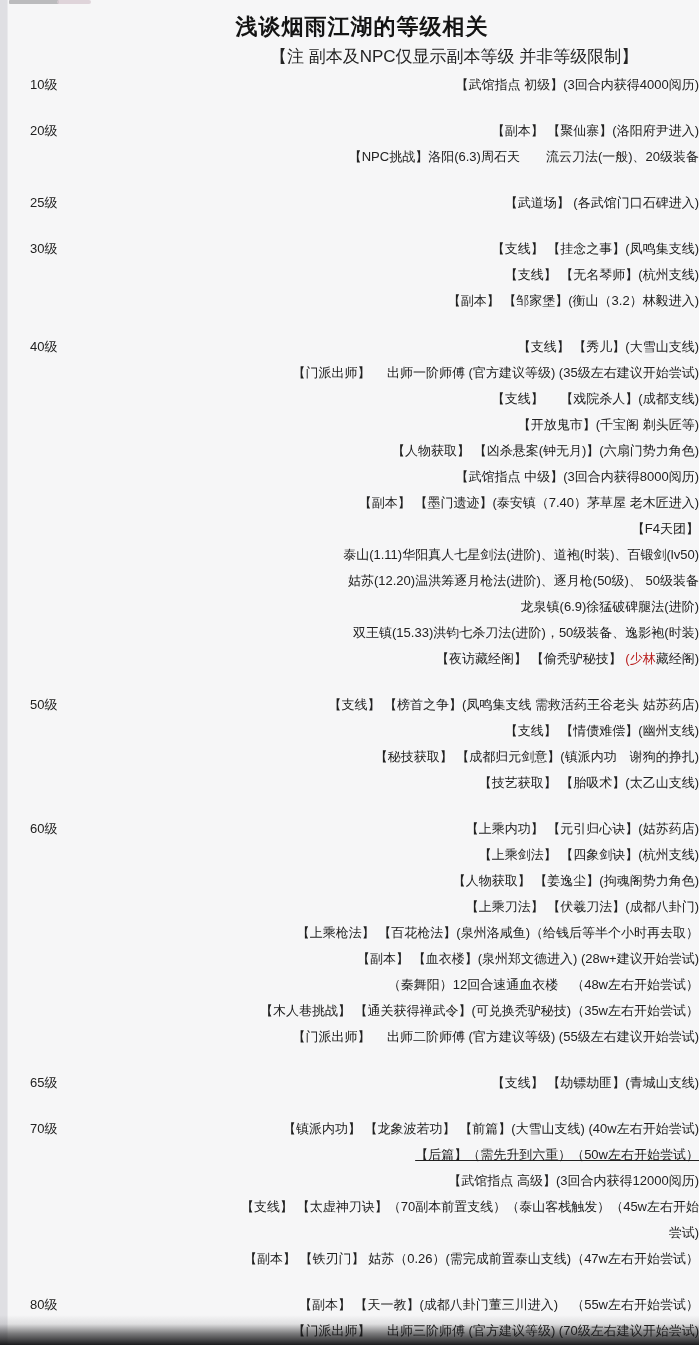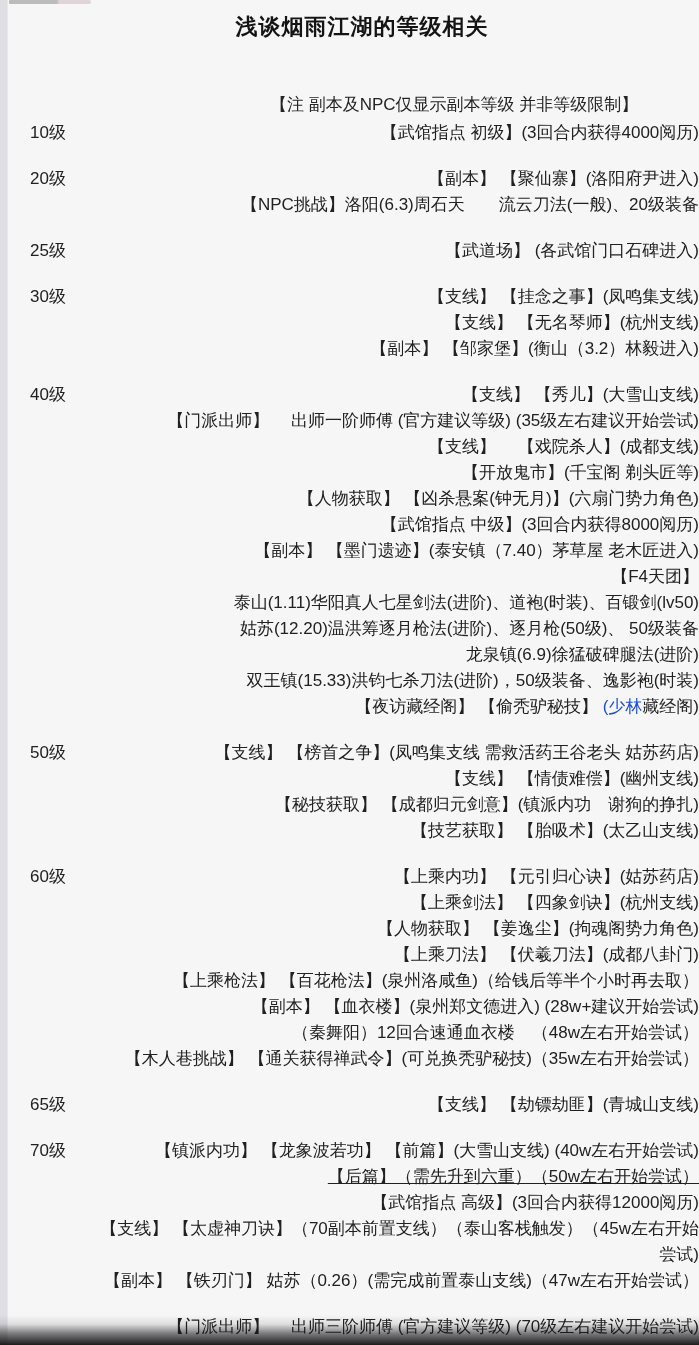--- a/index.html
+++ b/index.html
@@ -10,31 +10,31 @@
     color:#212121;
   }
   .edge-strip{position:absolute;left:0;top:0;width:7px;height:100%;background:#dfdfe3;border-right:1px solid #e9e9ec;}
   .corner-mark{position:absolute;left:9px;top:0;width:50px;height:4px;background:#8a8a8e;opacity:.55;border-radius:1px;}
   .smudge{position:absolute;left:57px;top:0;width:34px;height:4px;background:#d9ccd2;opacity:.8;border-radius:2px;}
   .doc{position:absolute;left:7px;top:0;width:692px;}
   .title{
     text-align:center;font-weight:bold;font-size:22px;line-height:34px;
     padding-top:10px;padding-left:18px;color:#141414;letter-spacing:1px;
   }
-  .note{font-size:17px;line-height:26px;margin-left:263px;white-space:nowrap;color:#242424;margin-top:48px;}
+  .note{font-size:17px;line-height:26px;margin-left:263px;white-space:nowrap;color:#242424;}
   .groups{margin-top:2px;}
   .group + .group{margin-top:20px;}
-  .line{display:flex;font-size:17px;line-height:26px;white-space:nowrap;}
+  .line{display:flex;font-size:13px;line-height:26px;white-space:nowrap;}
   .level{flex:none;width:55px;padding-left:23px;box-sizing:content-box;}
   .content{flex:1;min-width:0;text-align:right;}
   .indent-sub{padding-left:80px;}
   .indent-sub2{padding-left:215px;text-decoration:underline;}
   .indent-wrap{margin-left:-55px;}
   .f4name{display:inline-block;box-sizing:border-box;padding-left:85px;width:260px;}
-  .muted{color:#1d4ed8;}
+  .muted{color:#b91c1c;}
   .bottom-fade{
     position:absolute;left:0;bottom:0;width:100%;height:30px;pointer-events:none;
     background:linear-gradient(180deg,rgba(20,20,22,0) 0%,rgba(20,20,22,0.10) 30%,rgba(20,20,22,0.55) 62%,rgba(16,16,18,0.95) 100%);
   }
 </style>
 </head>
 <body>
 
 <div class="edge-strip"></div>
 <div class="corner-mark"></div>
@@ -180,20 +180,21 @@
         <div class="line">
           <span class="level"></span>
           <span class="content indent-sub">（秦舞阳）12回合速通血衣楼　（48w左右开始尝试）</span>
         </div>
         <div class="line">
           <span class="level"></span>
           <span class="content">【木人巷挑战】 【通关获得禅武令】(可兑换秃驴秘技)（35w左右开始尝试）</span>
         </div>
         <div class="line">
           <span class="level"></span>
+          <span class="content">【门派出师】　 出师二阶师傅 (官方建议等级) (55级左右建议开始尝试)</span>
         </div>
       </div>
       <div class="group">
         <div class="line">
           <span class="level">65级</span>
           <span class="content">【支线】 【劫镖劫匪】(青城山支线)</span>
         </div>
       </div>
       <div class="group">
         <div class="line">
@@ -216,20 +217,24 @@
           <span class="level"></span>
           <span class="content indent-wrap">尝试)</span>
         </div>
         <div class="line">
           <span class="level"></span>
           <span class="content">【副本】 【铁刃门】 姑苏（0.26）(需完成前置泰山支线)（47w左右开始尝试）</span>
         </div>
       </div>
       <div class="group">
         <div class="line">
+          <span class="level">80级</span>
+          <span class="content">【副本】 【天一教】(成都八卦门董三川进入)　（55w左右开始尝试）</span>
+        </div>
+        <div class="line">
           <span class="level"></span>
           <span class="content">【门派出师】　 出师三阶师傅 (官方建议等级) (70级左右建议开始尝试)</span>
         </div>
       </div>
     </div>
 </div>
 
 <div class="bottom-fade"></div>
 
 </body></html>

